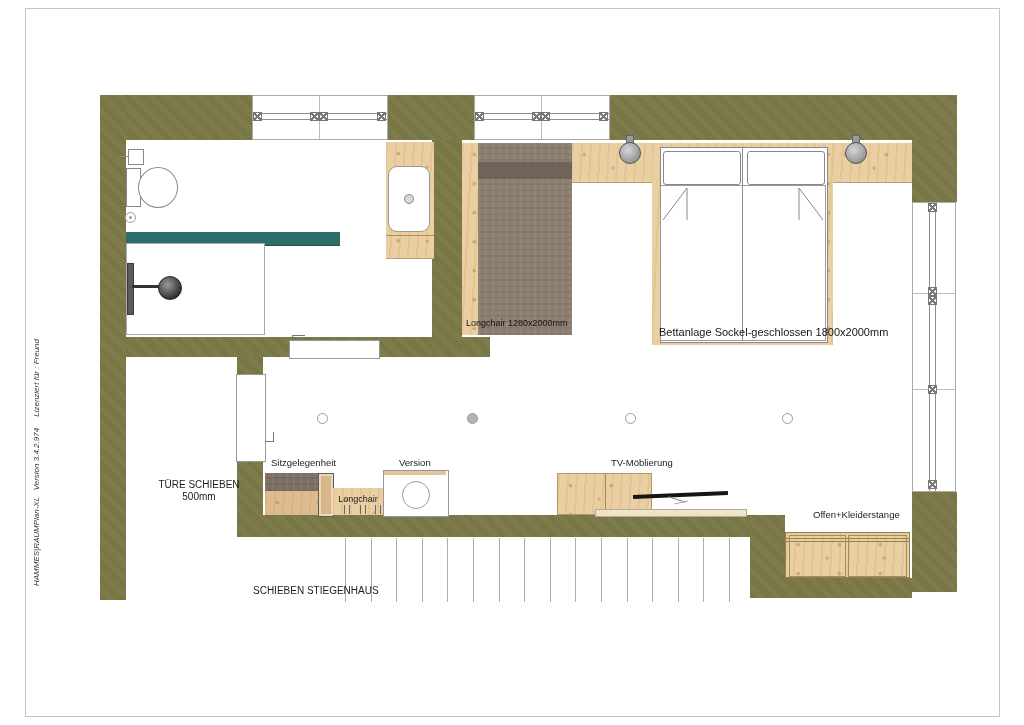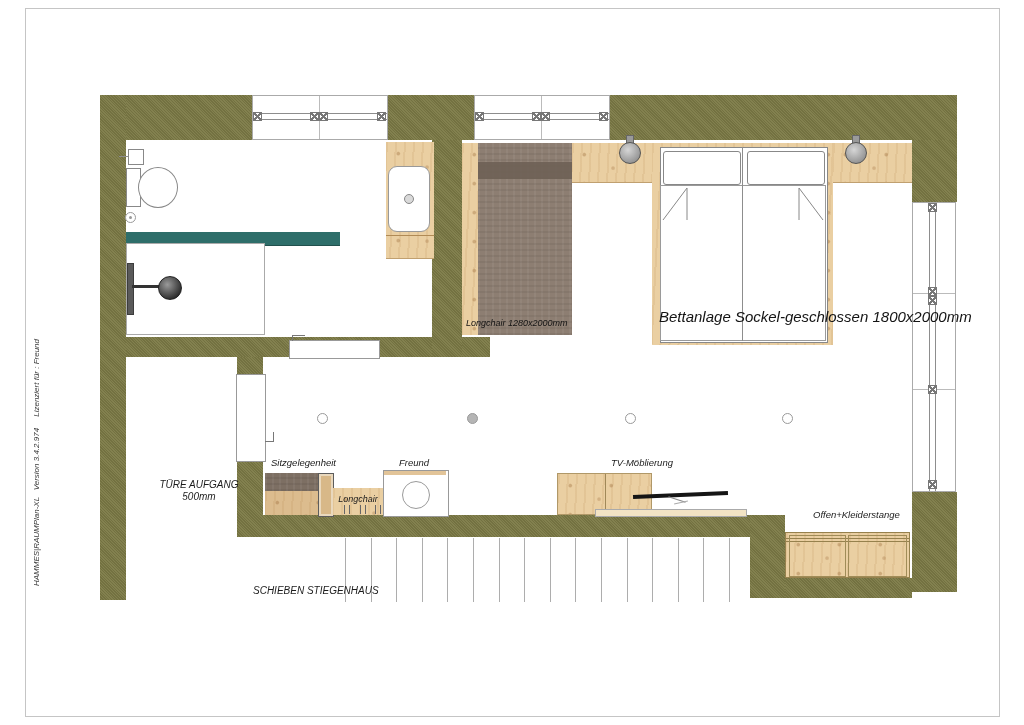--- a/index.html
+++ b/index.html
@@ -11,21 +11,21 @@
   .wood{position:absolute;background-color:#eacfa2;
         background-image:
           radial-gradient(circle at 30% 40%,rgba(150,100,50,.35) 0 1.2px,transparent 2.4px),
           radial-gradient(circle at 72% 68%,rgba(150,100,50,.28) 0 1.2px,transparent 2.4px),
           repeating-linear-gradient(93deg,rgba(170,120,60,.12) 0 2px,rgba(0,0,0,0) 2px 9px);
         background-size:41px 29px,57px 37px,auto;}
   .uph{position:absolute;background-color:#8d7e72;
        background-image:repeating-linear-gradient(0deg,rgba(0,0,0,.06) 0 2px,transparent 2px 6px),
                         repeating-linear-gradient(90deg,rgba(255,255,255,.05) 0 2px,transparent 2px 7px);}
   .outline{position:absolute;border:1px solid #999;background:#fff;}
-  .lbl{position:absolute;font-style:italic;font-size:9.5px;color:#1b1b1b;white-space:nowrap;line-height:1.15;}
+  .lbl{position:absolute;font-size:9.5px;color:#1b1b1b;white-space:nowrap;line-height:1.15;}
   .xbox{position:absolute;width:7px;height:7px;border:1px solid #777;
         background:linear-gradient(45deg,transparent 42%,#777 42% 58%,transparent 58%),
                    linear-gradient(135deg,transparent 42%,#777 42% 58%,transparent 58%),#fff;}
   .circle{position:absolute;border:1px solid #9a9a9a;border-radius:50%;background:#fff;}
   .thinline{position:absolute;background:#8d8d8d;}
 </style>
 </head>
 <body>
 
 <div id="screen">
@@ -99,21 +99,21 @@
   <div class="wood" style="left:386px;top:142px;width:48px;height:116px;border-bottom:1px solid #c0a070;">
     <div class="thinline" style="left:0;top:93px;width:100%;height:1px;background:#b08a55;"></div>
   </div>
   <div class="outline" style="left:388px;top:166px;width:40px;height:64px;border-radius:9px;border-color:#999;"></div>
   <div class="circle" style="left:404px;top:194px;width:8px;height:8px;background:#d9d9d9;border-color:#888;"></div>
 
   <div class="outline" style="left:236px;top:374px;width:28px;height:86px;border-color:#999;"></div>
   <div class="thinline" style="left:265px;top:441px;width:9px;height:1px;background:#777;"></div>
   <div class="thinline" style="left:273px;top:432px;width:1px;height:10px;background:#777;"></div>
   <div class="lbl" style="left:157px;top:479px;width:84px;text-align:center;font-size:10px;white-space:normal;">
-    <span>TÜRE AUFGANG</span><br>
+    <span>TÜRE SCHIEBEN</span><br>
     <span>500mm</span>
   </div>
 
   <div class="wood" style="left:462px;top:143px;width:16px;height:192px;"></div>
   <div class="uph" style="left:478px;top:143px;width:94px;height:192px;"></div>
   <div class="abs" style="left:478px;top:162px;width:94px;height:17px;background:#6e6055;opacity:.9;"></div>
   <div class="lbl" style="left:466px;top:318px;font-size:9px;color:#141414;">Longchair 1280x2000mm</div>
 
   <div class="wood" style="left:572px;top:143px;width:80px;height:39px;border-bottom:1px solid #c0a070;"></div>
   <div class="wood" style="left:833px;top:143px;width:79px;height:39px;border-bottom:1px solid #c0a070;"></div>
@@ -127,42 +127,42 @@
   <div class="outline" style="left:663px;top:151px;width:76px;height:32px;border-radius:3px;border-color:#888;"></div>
   <div class="outline" style="left:747px;top:151px;width:76px;height:32px;border-radius:3px;border-color:#888;"></div>
   <div class="abs" style="left:660px;top:185px;width:166px;height:156px;border:1px solid #9a9a9a;box-sizing:border-box;"></div>
   <div class="thinline" style="left:742px;top:147px;width:1px;height:194px;"></div>
   <svg class="abs" style="left:661px;top:186px;" width="30" height="36" viewBox="0 0 30 36">
     <path d="M2,34 L26,2 L26,34" fill="#ffffff" stroke="#888" stroke-width="1"></path>
   </svg>
   <svg class="abs" style="left:795px;top:186px;" width="30" height="36" viewBox="0 0 30 36">
     <path d="M28,34 L4,2 L4,34" fill="#ffffff" stroke="#888" stroke-width="1"></path>
   </svg>
-  <div class="lbl" style="left:659px;top:308px;font-size:15px;color:#141414;">Bettanlage Sockel-geschlossen 1800x2000mm</div>
+  <div class="lbl" style="left:659px;top:326px;font-size:11px;color:#141414;">Bettanlage Sockel-geschlossen 1800x2000mm</div>
 
   <div class="circle" style="left:317px;top:413px;width:9px;height:9px;"></div>
   <div class="circle" style="left:467px;top:413px;width:9px;height:9px;background:#b5b5b5;"></div>
   <div class="circle" style="left:625px;top:413px;width:9px;height:9px;"></div>
   <div class="circle" style="left:782px;top:413px;width:9px;height:9px;"></div>
 
   <div class="uph" style="left:265px;top:473px;width:68px;height:18px;background-color:#7d6f63;"></div>
   <div class="wood" style="left:265px;top:491px;width:68px;height:24px;background-color:#dcbc8e;"></div>
   <div class="abs" style="left:318px;top:473px;width:14px;height:42px;border:1px solid #5d5d5d;background:#d8b888;box-shadow:inset 0 0 0 2px rgba(255,255,255,.45);"></div>
   <div class="lbl" style="left:271px;top:458px;">Sitzgelegenheit</div>
 
   <div class="wood" style="left:333px;top:488px;width:50px;height:27px;"></div>
   <div class="lbl" style="left:333px;top:494px;width:50px;text-align:center;font-size:9px;">Longchair</div>
   <div class="abs" style="left:344px;top:505px;width:4px;height:9px;border-left:1px solid #666;border-right:1px solid #666;"></div>
   <div class="abs" style="left:360px;top:505px;width:4px;height:9px;border-left:1px solid #666;border-right:1px solid #666;"></div>
   <div class="abs" style="left:375px;top:505px;width:4px;height:9px;border-left:1px solid #666;border-right:1px solid #666;"></div>
 
   <div class="outline" style="left:383px;top:470px;width:64px;height:45px;border-color:#999;"></div>
   <div class="abs" style="left:384px;top:471px;width:62px;height:4px;background:#e2c498;"></div>
   <div class="circle" style="left:402px;top:481px;width:26px;height:26px;"></div>
-  <div class="lbl" style="left:399px;top:458px;">Freund</div>
+  <div class="lbl" style="left:399px;top:458px;">Version</div>
 
   <div class="wood" style="left:557px;top:473px;width:95px;height:42px;border:1px solid #b09868;box-sizing:border-box;">
     <div class="thinline" style="left:47px;top:0;width:1px;height:100%;background:#a08858;"></div>
   </div>
   <div class="abs" style="left:595px;top:509px;width:150px;height:6px;background:#f2e3c4;border:1px solid #aaa;"></div>
   <div class="abs" style="left:633px;top:493px;width:95px;height:4px;background:#151515;transform:rotate(-2.5deg);"></div>
   <div class="thinline" style="left:668px;top:499px;width:18px;height:1px;background:#888;transform:rotate(18deg);"></div>
   <div class="thinline" style="left:674px;top:502px;width:14px;height:1px;background:#aaa;transform:rotate(-12deg);"></div>
   <div class="lbl" style="left:611px;top:458px;">TV-Möblierung</div>
 

